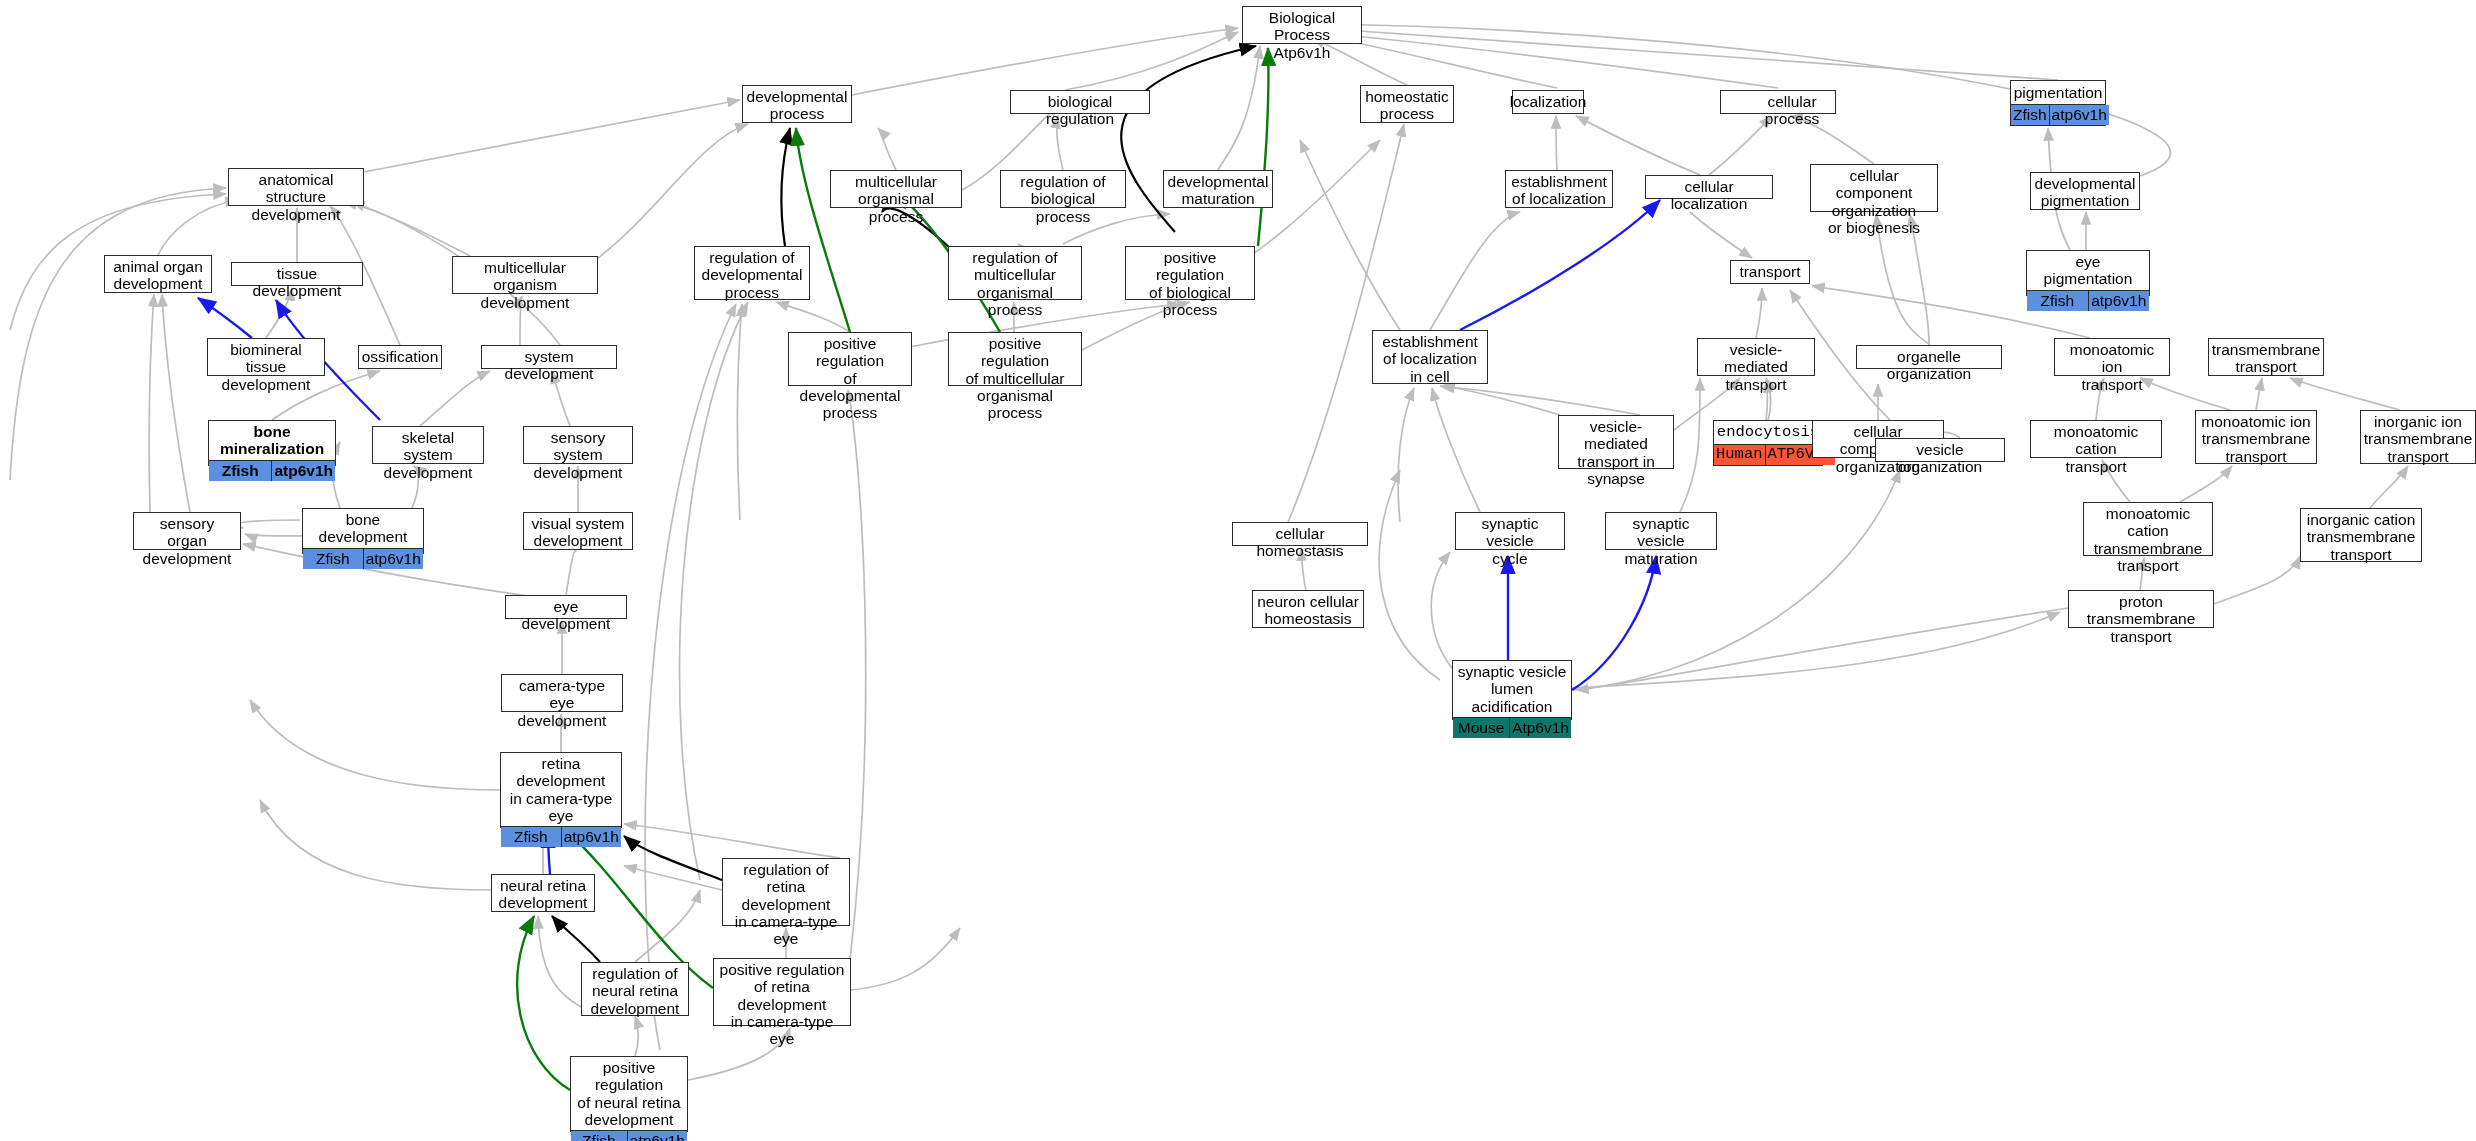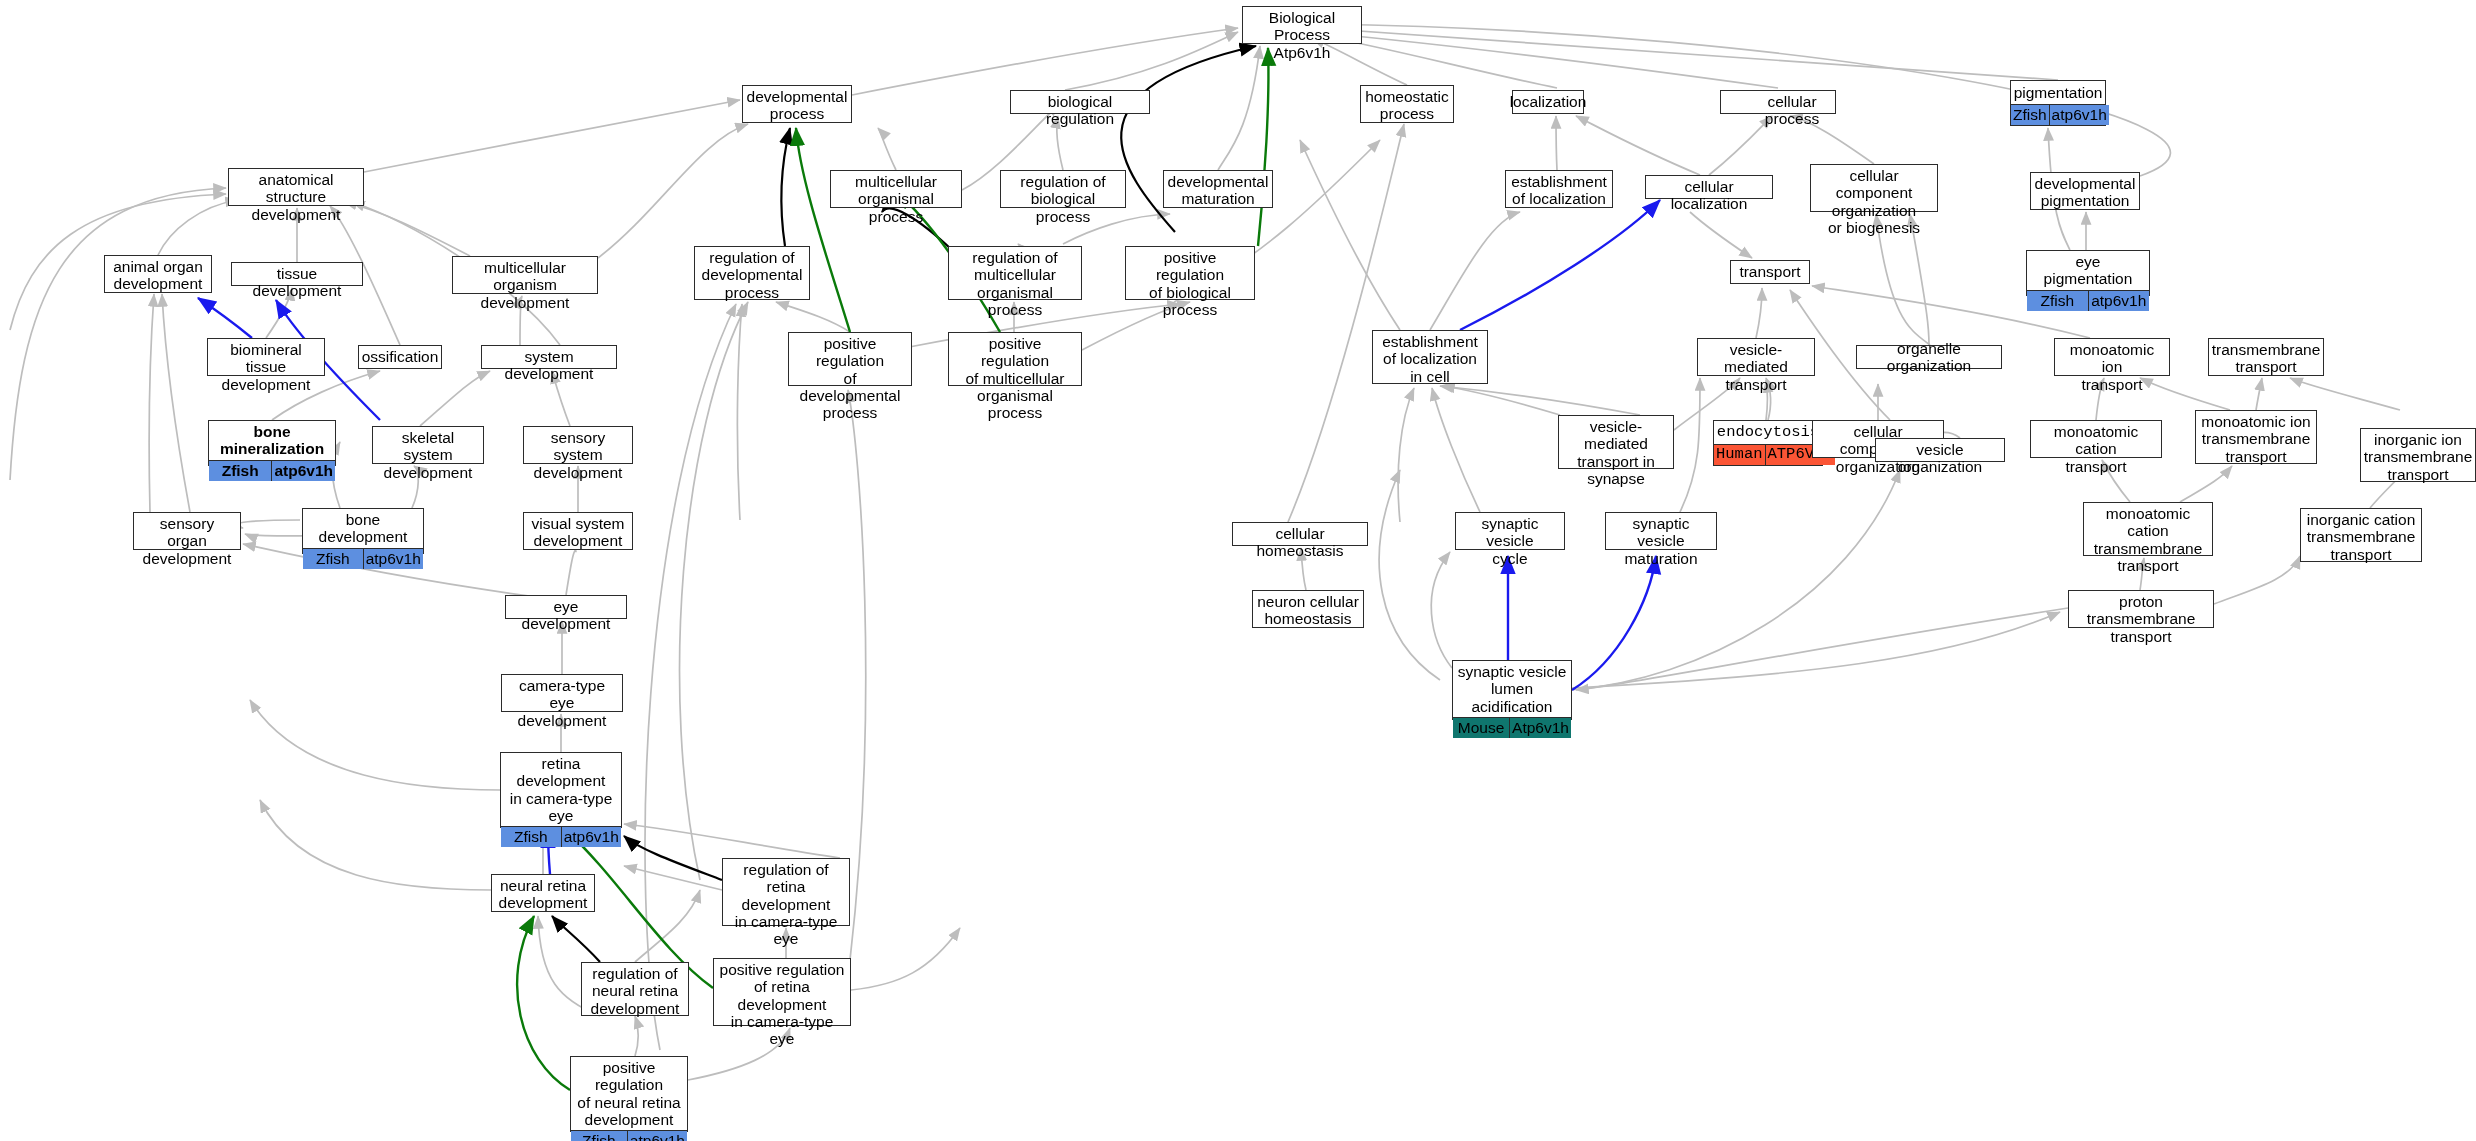--- a/index.html
+++ b/index.html
@@ -330,21 +330,21 @@
   </div>
   <div class="node" style="left:948px;top:332px;width:134px;height:54px;">
     <div class="ttl">positive regulation
 of multicellular
 organismal process</div>
   </div>
   <div class="node" style="left:1697px;top:338px;width:118px;height:38px;">
     <div class="ttl">vesicle-mediated
 transport</div>
   </div>
-  <div class="node" style="left:1856px;top:345px;width:146px;height:24px;justify-content:center;">
+  <div class="node" style="left:1856px;top:345px;width:146px;height:24px;">
     <div class="ttl">organelle organization</div>
   </div>
   <div class="node" style="left:2054px;top:338px;width:116px;height:38px;">
     <div class="ttl">monoatomic ion
 transport</div>
   </div>
   <div class="node" style="left:2208px;top:338px;width:116px;height:38px;">
     <div class="ttl">transmembrane
 transport</div>
   </div>
@@ -384,21 +384,21 @@
   </div>
   <div class="node" style="left:2030px;top:420px;width:132px;height:38px;">
     <div class="ttl">monoatomic cation
 transport</div>
   </div>
   <div class="node" style="left:2195px;top:410px;width:122px;height:54px;">
     <div class="ttl">monoatomic ion
 transmembrane
 transport</div>
   </div>
-  <div class="node" style="left:2360px;top:428px;width:116px;height:54px;">
+  <div class="node" style="left:2360px;top:410px;width:116px;height:54px;">
     <div class="ttl">inorganic ion
 transmembrane
 transport</div>
   </div>
   <div class="node" style="left:133px;top:512px;width:108px;height:38px;">
     <div class="ttl">sensory organ
 development</div>
   </div>
   <div class="node" style="left:302px;top:508px;width:122px;height:46px;">
     <div class="ttl">bone development</div>

